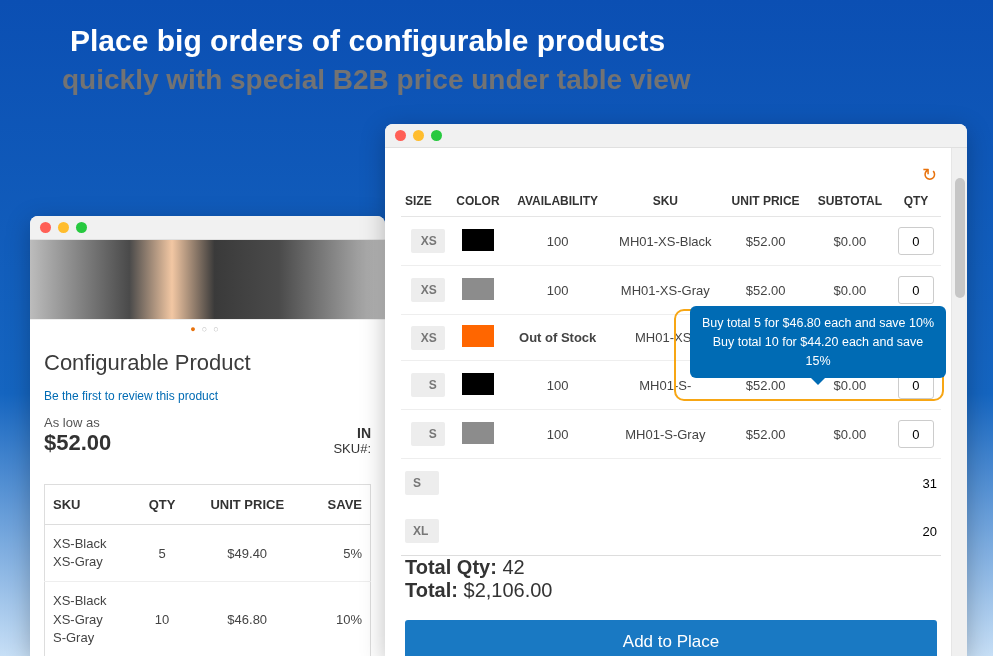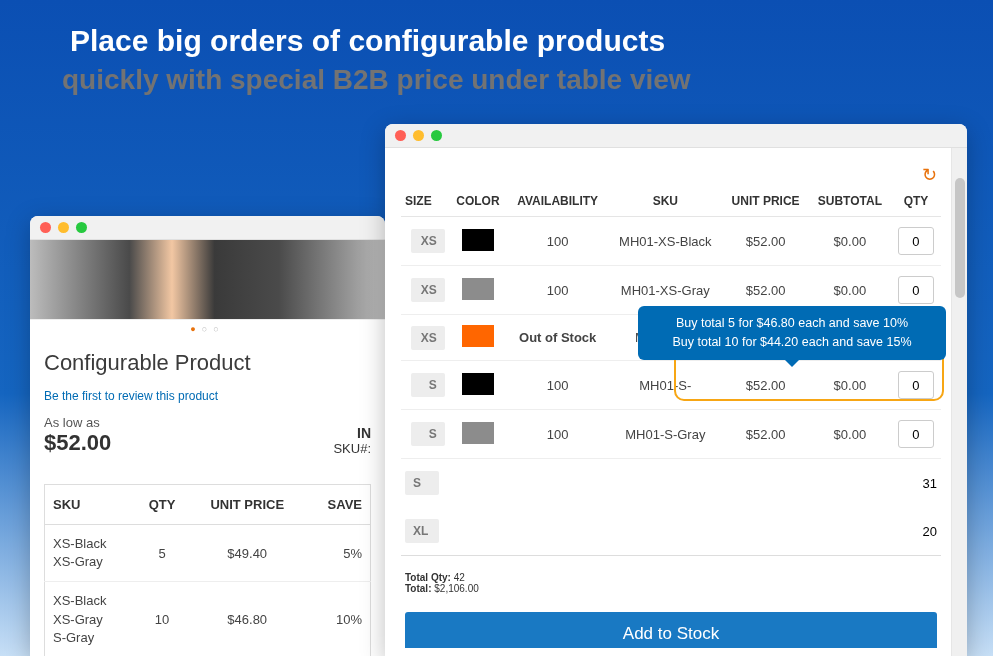--- a/index.html
+++ b/index.html
@@ -90,31 +90,31 @@
     .swatch.gray { background:#8c8c8c; }
     .swatch.orange { background:#ff6600; }
     .oos { font-weight:700; color:#333;}
     .qty-input { width:36px; height:28px; border:1px solid #ccc; border-radius:3px; text-align:center; font-size:13px;}
     .highlight-row td { position:relative; }
     .highlight-row .hl-box {
       position:absolute; right:-3px; top:-52px; height:92px; width:270px;
       border:2px solid #f7a614; border-radius:10px; pointer-events:none;
     }
     .tooltip {
-      position:absolute; top:-55px; right:-5px; width:308px;
+      position:absolute; top:-55px; right:-5px; width:256px;
       background:#006bb4; color:#fff; font-size:12.5px; padding:8px 10px;
       border-radius:6px; text-align:center; line-height:1.5;
     }
     .tooltip::after {
       content:''; position:absolute; bottom:-7px; left:50%; margin-left:-7px;
       border:7px solid transparent; border-top-color:#006bb4; border-bottom:none;
     }
     .summary-row { display:flex; justify-content:space-between; align-items:center; padding:12px 4px; font-size:13px;}
     .summary-row .sz { font-weight:600; }
-    .totals { padding: 16px 4px 8px; font-size:10px; color:#333; border-top:1px solid #ddd;}
+    .totals { padding: 0 4px 8px; font-size:20px; color:#333; border-top:1px solid #ddd;}
     .totals b { font-weight:700; }
     .addcart { margin:10px 4px 0; background:#1979c3; color:#fff; text-align:center; padding:12px 0 4px; font-size:17px; font-weight:500; border-radius:3px 3px 0 0;}
   </style>
 </head>
 <body>
 
 <div class="headline">Place big orders of configurable products</div>
 <div class="subheadline">quickly with special B2B price under table view</div>
 
 <div class="mac-window win-left">
@@ -246,19 +246,19 @@
           </div>
           <div class="summary-row">
             <span class="size-btn sz">XL</span>
             <span>20</span>
           </div>
         </div>
       <div class="totals">
         <div><b>Total Qty:</b> <span>42</span></div>
         <div><b>Total:</b> <span>$2,106.00</span></div>
       </div>
-      <div class="addcart">Add to Stock</div>
+      <div class="addcart">Add to Place</div>
     </div>
     <div class="wr-scroll">
         <div class="thumb"></div>
       </div>
   </div>
 </div>
 
 </body></html>

